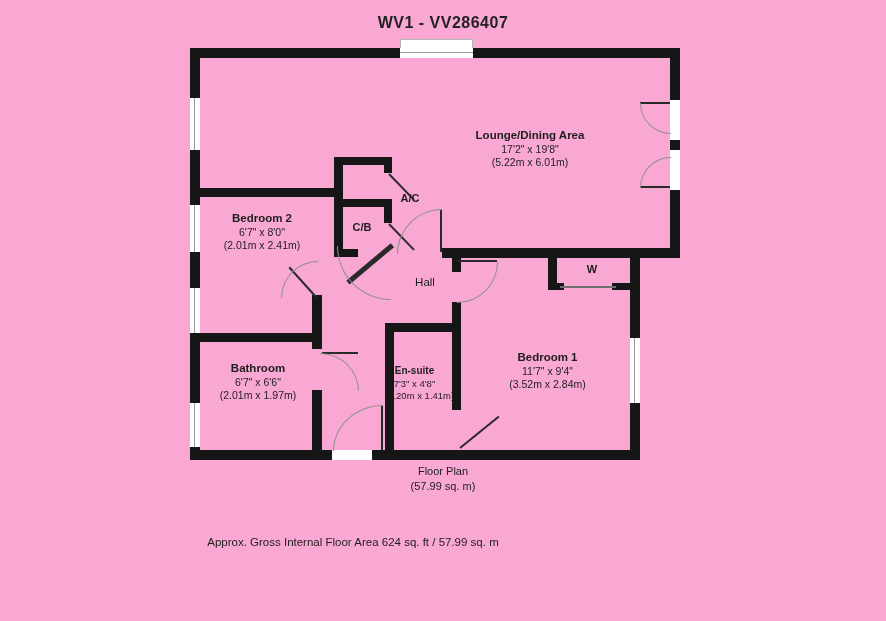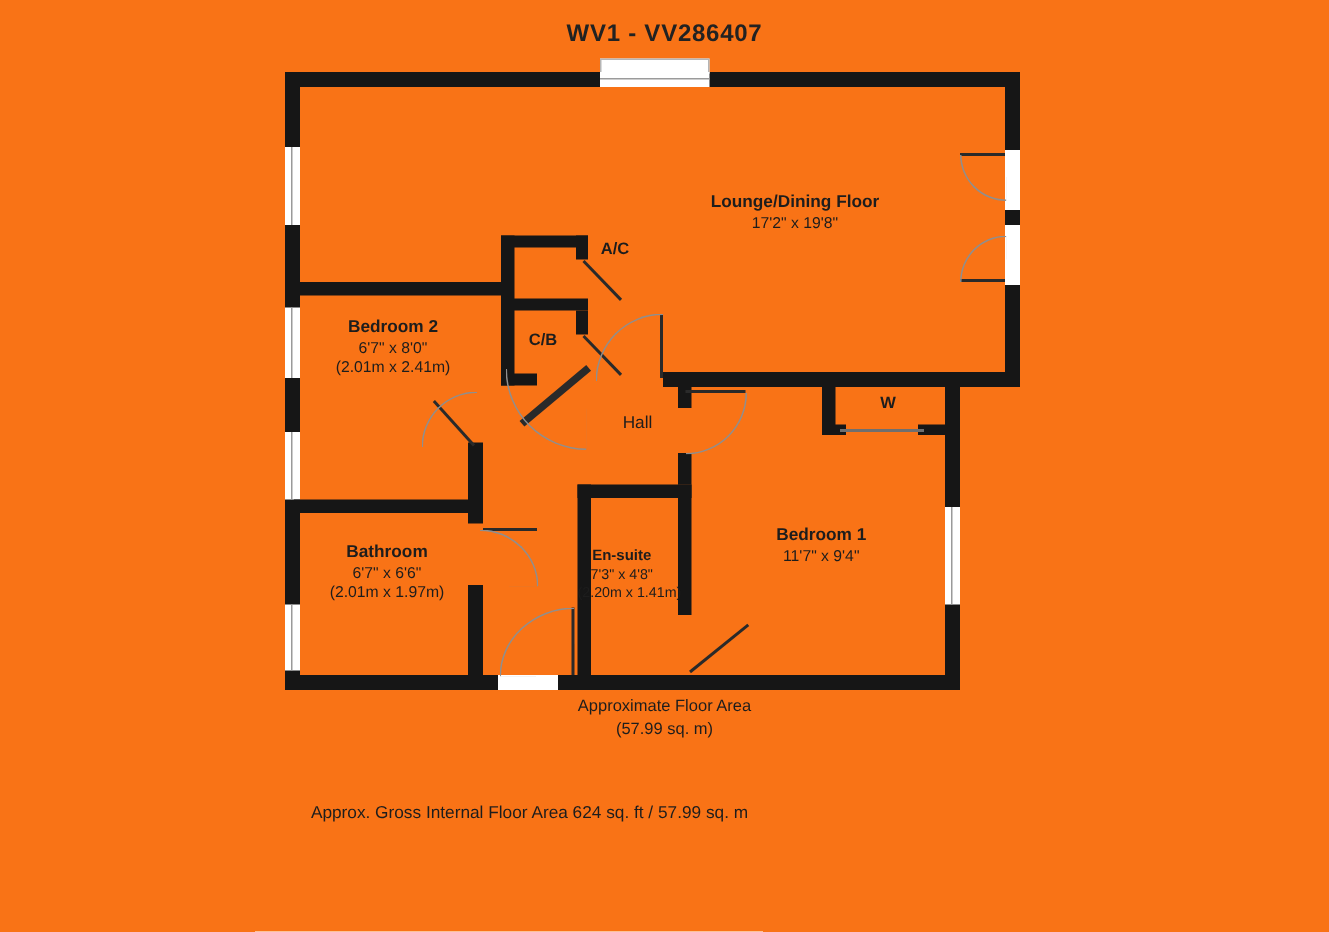--- a/index.html
+++ b/index.html
@@ -1,16 +1,16 @@
 <!DOCTYPE html>
 <html><head>
 <meta charset="utf-8">
 <style>
   html,body{margin:0;padding:0;background:#fff;}
-  .canvas{position:relative;width:886px;height:621px;background:#f97316;overflow:hidden;
+  .canvas{position:relative;width:886px;height:621px;background:#f9a8d4;overflow:hidden;
           font-family:"Liberation Sans","DejaVu Sans",sans-serif;color:#1d1d1d;}
   .title{position:absolute;left:0;top:14px;width:886px;text-align:center;
          font-size:16px;font-weight:bold;letter-spacing:.5px;color:#222;}
   .wall{position:absolute;background:#161616;}
   .win{position:absolute;background:#ffffff;}
   .winline{position:absolute;background:#9a9a9a;}
   .sill{position:absolute;background:#fff;border:1px solid #b5b5b5;}
   .arc{position:absolute;border:0 solid #8f8f8f;}
   .leaf{position:absolute;background:#2a2a2a;height:2px;transform-origin:left center;}
   .leaf.thick{height:5px;}
@@ -103,22 +103,23 @@
   <div class="leaf" style="left:440px;top:210px;width:2px;height:42px;"></div>
   <div class="arc" style="left:397px;top:209px;width:44px;height:44px;border-left-width:1px;border-top-width:1px;border-top-left-radius:100% 100%;"></div>
 
   <div class="wall" style="left:548px;top:258px;width:9px;height:30px;"></div>
   <div class="wall" style="left:548px;top:283px;width:16px;height:7px;"></div>
   <div class="wall" style="left:612px;top:283px;width:18px;height:7px;"></div>
   <div class="winline" style="left:560px;top:286px;width:56px;height:2px;background:#6f6f6f;"></div>
 
 
   <div class="label" style="left:430px;top:129px;width:200px;">
-    <span class="rn">Lounge/Dining Floor</span>
+    <span class="rn">Lounge/Dining Area</span>
     <span class="rd">17'2" x 19'8"</span>
+    <span class="rd">(5.22m x 6.01m)</span>
   </div>
 
   <div class="label" style="left:182px;top:212px;width:160px;">
     <span class="rn">Bedroom 2</span>
     <span class="rd">6'7" x 8'0"</span>
     <span class="rd">(2.01m x 2.41m)</span>
   </div>
 
   <div class="label" style="left:178px;top:362px;width:160px;">
     <span class="rn">Bathroom</span>
@@ -128,26 +129,27 @@
 
   <div class="label" style="left:385px;top:364px;width:59px;">
     <span class="rn" style="font-size:10px;">En-suite</span>
     <span class="rd" style="font-size:9.5px;line-height:12px;">7'3" x 4'8"</span>
     <span class="rd" style="font-size:9.5px;line-height:12px;">(2.20m x 1.41m)</span>
   </div>
 
   <div class="label" style="left:465px;top:351px;width:165px;">
     <span class="rn">Bedroom 1</span>
     <span class="rd">11'7" x 9'4"</span>
+    <span class="rd">(3.52m x 2.84m)</span>
   </div>
 
-  <div class="label small" style="left:344px;top:160px;width:36px;padding-left:48px;">A/C</div>
+  <div class="label small" style="left:344px;top:192px;width:36px;padding-left:48px;">A/C</div>
   <div class="label small" style="left:344px;top:221px;width:36px;">C/B</div>
   <div class="label small" style="left:395px;top:276px;width:60px;font-weight:normal;font-size:11.5px;text-align:center;">Hall</div>
   <div class="label small" style="left:570px;top:263px;width:44px;">W</div>
 
   <div class="footer" style="top:464px;">
-    <div>Approximate Floor Area</div>
+    <div>Floor Plan</div>
     <div>(57.99 sq. m)</div>
   </div>
   <div class="disclaimer">Approx. Gross Internal Floor Area 624 sq. ft / 57.99 sq. m</div>
 
 </div>
 
 </body></html>

